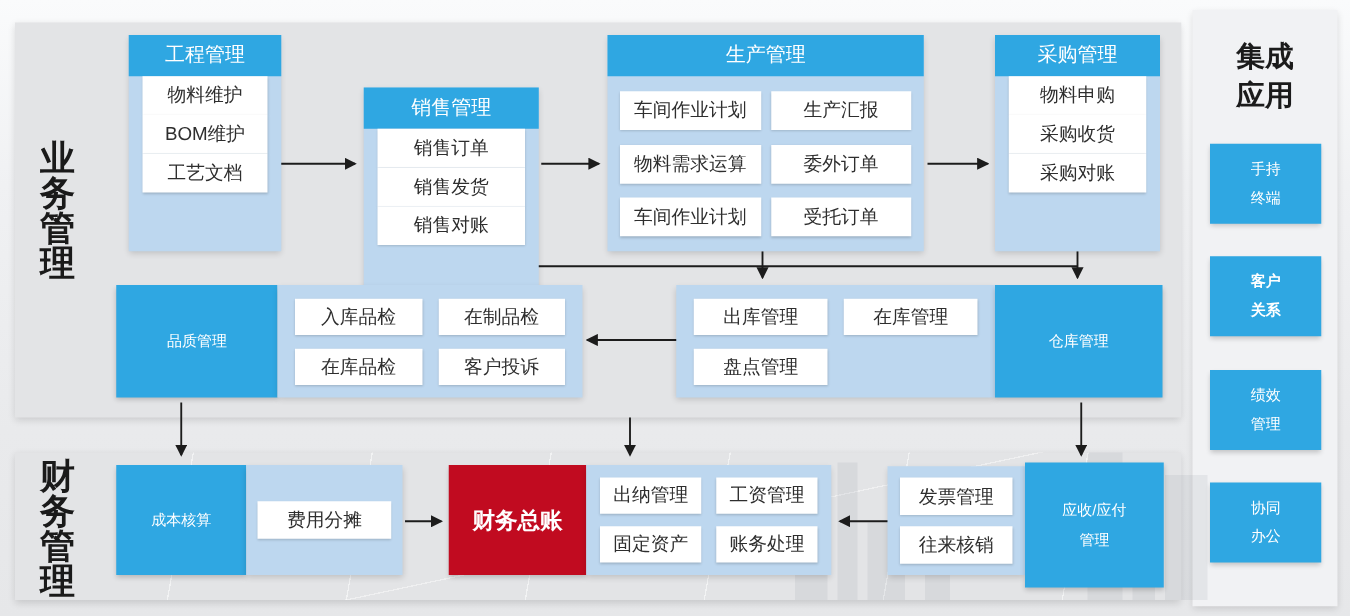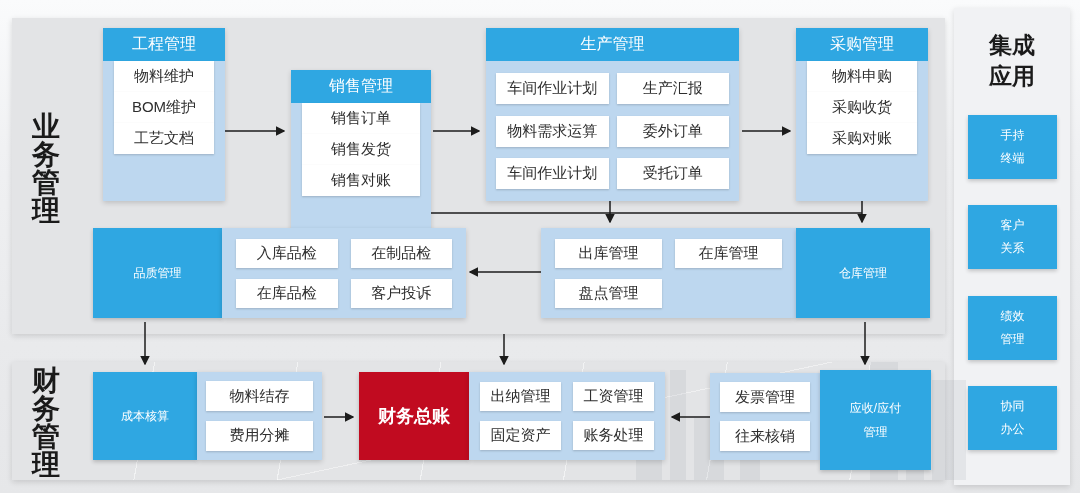--- a/index.html
+++ b/index.html
@@ -62,21 +62,21 @@
   #arap-box      { left:820px; top:370px; width:111px; height:100px; line-height:24px; }
   
   .v-label { left:26px; width:40px; text-align:center; font-size:28px; font-weight:700; color:#1a1a1a;
     line-height:28px; white-space:pre-line; }
   #label-business { top:113px; }
   #label-finance  { top:367px; }
   
   #sidebar-title { left:976px; top:30px; width:72px; text-align:center; font-size:23px; font-weight:700;
     color:#1b1b1b; line-height:31px; white-space:pre-line; }
   .side-box { left:968px; width:89px; height:64px; line-height:23px; white-space:pre-line; }
-  #side-box-0 { top:115px; } #side-box-1 { top:205px; } #side-box-2 { top:296px; } #side-box-3 { top:386px; }
+  #side-box-0 { top:115px; } #side-box-1 { top:205px;font-weight:bold; } #side-box-2 { top:296px; } #side-box-3 { top:386px; }
 </style>
 </head>
 <body>
 
 <div id="stage">
 
   <div class="panel" id="panel-business"></div>
   <div class="panel" id="panel-finance"></div>
   <div class="panel" id="panel-sidebar"></div>
 
@@ -168,21 +168,20 @@
   </div>
   <div class="abs lite-panel grid-2x2" id="warehouse-panel">
     <div class="w-item">出库管理</div>
     <div class="w-item">在库管理</div>
     <div class="w-item">盘点管理</div>
   </div>
   <div class="abs blue-box" id="warehouse-box">仓库管理</div>
 
   <div class="abs blue-box" id="cost-box">成本核算</div>
   <div class="abs lite-panel" id="cost-panel">
-    <div class="w-item">物料结存</div>
     <div class="w-item">费用分摊</div>
   </div>
   <div class="abs blue-box" id="ledger-box">财务总账</div>
   <div class="abs lite-panel grid-2x2" id="ledger-panel">
     <div class="w-item">出纳管理</div>
     <div class="w-item">工资管理</div>
     <div class="w-item">固定资产</div>
     <div class="w-item">账务处理</div>
   </div>
   <div class="abs lite-panel" id="invoice-panel">

